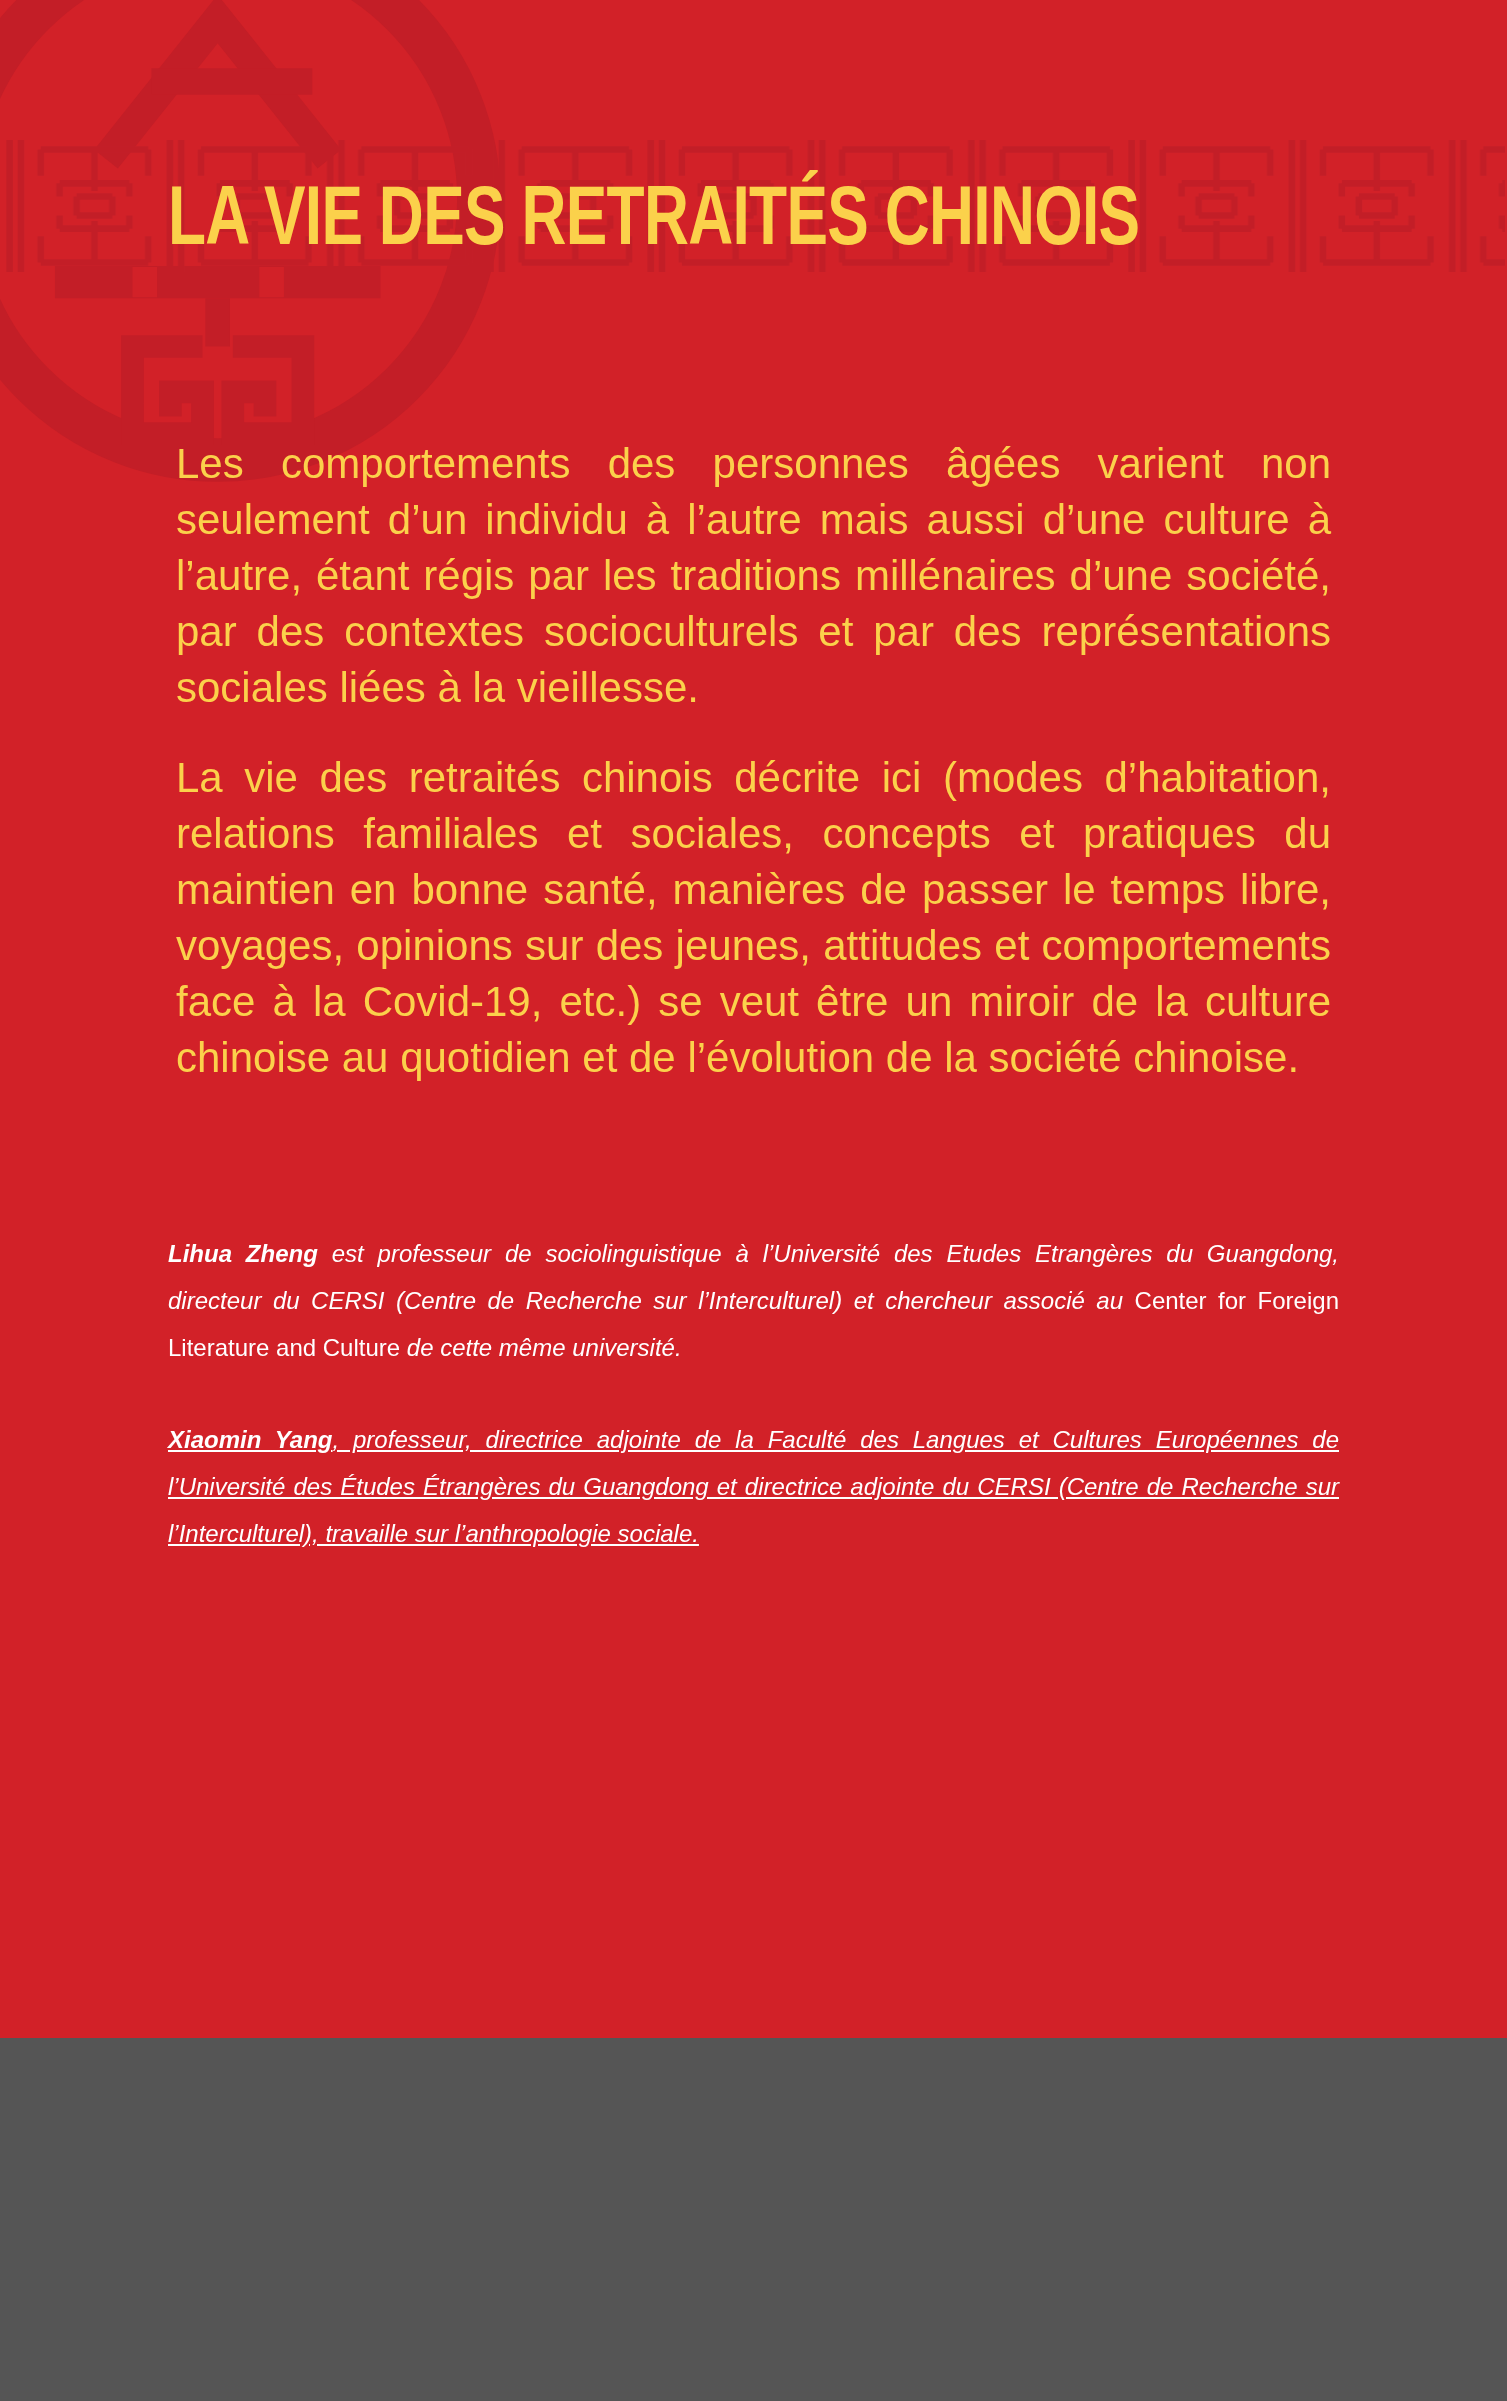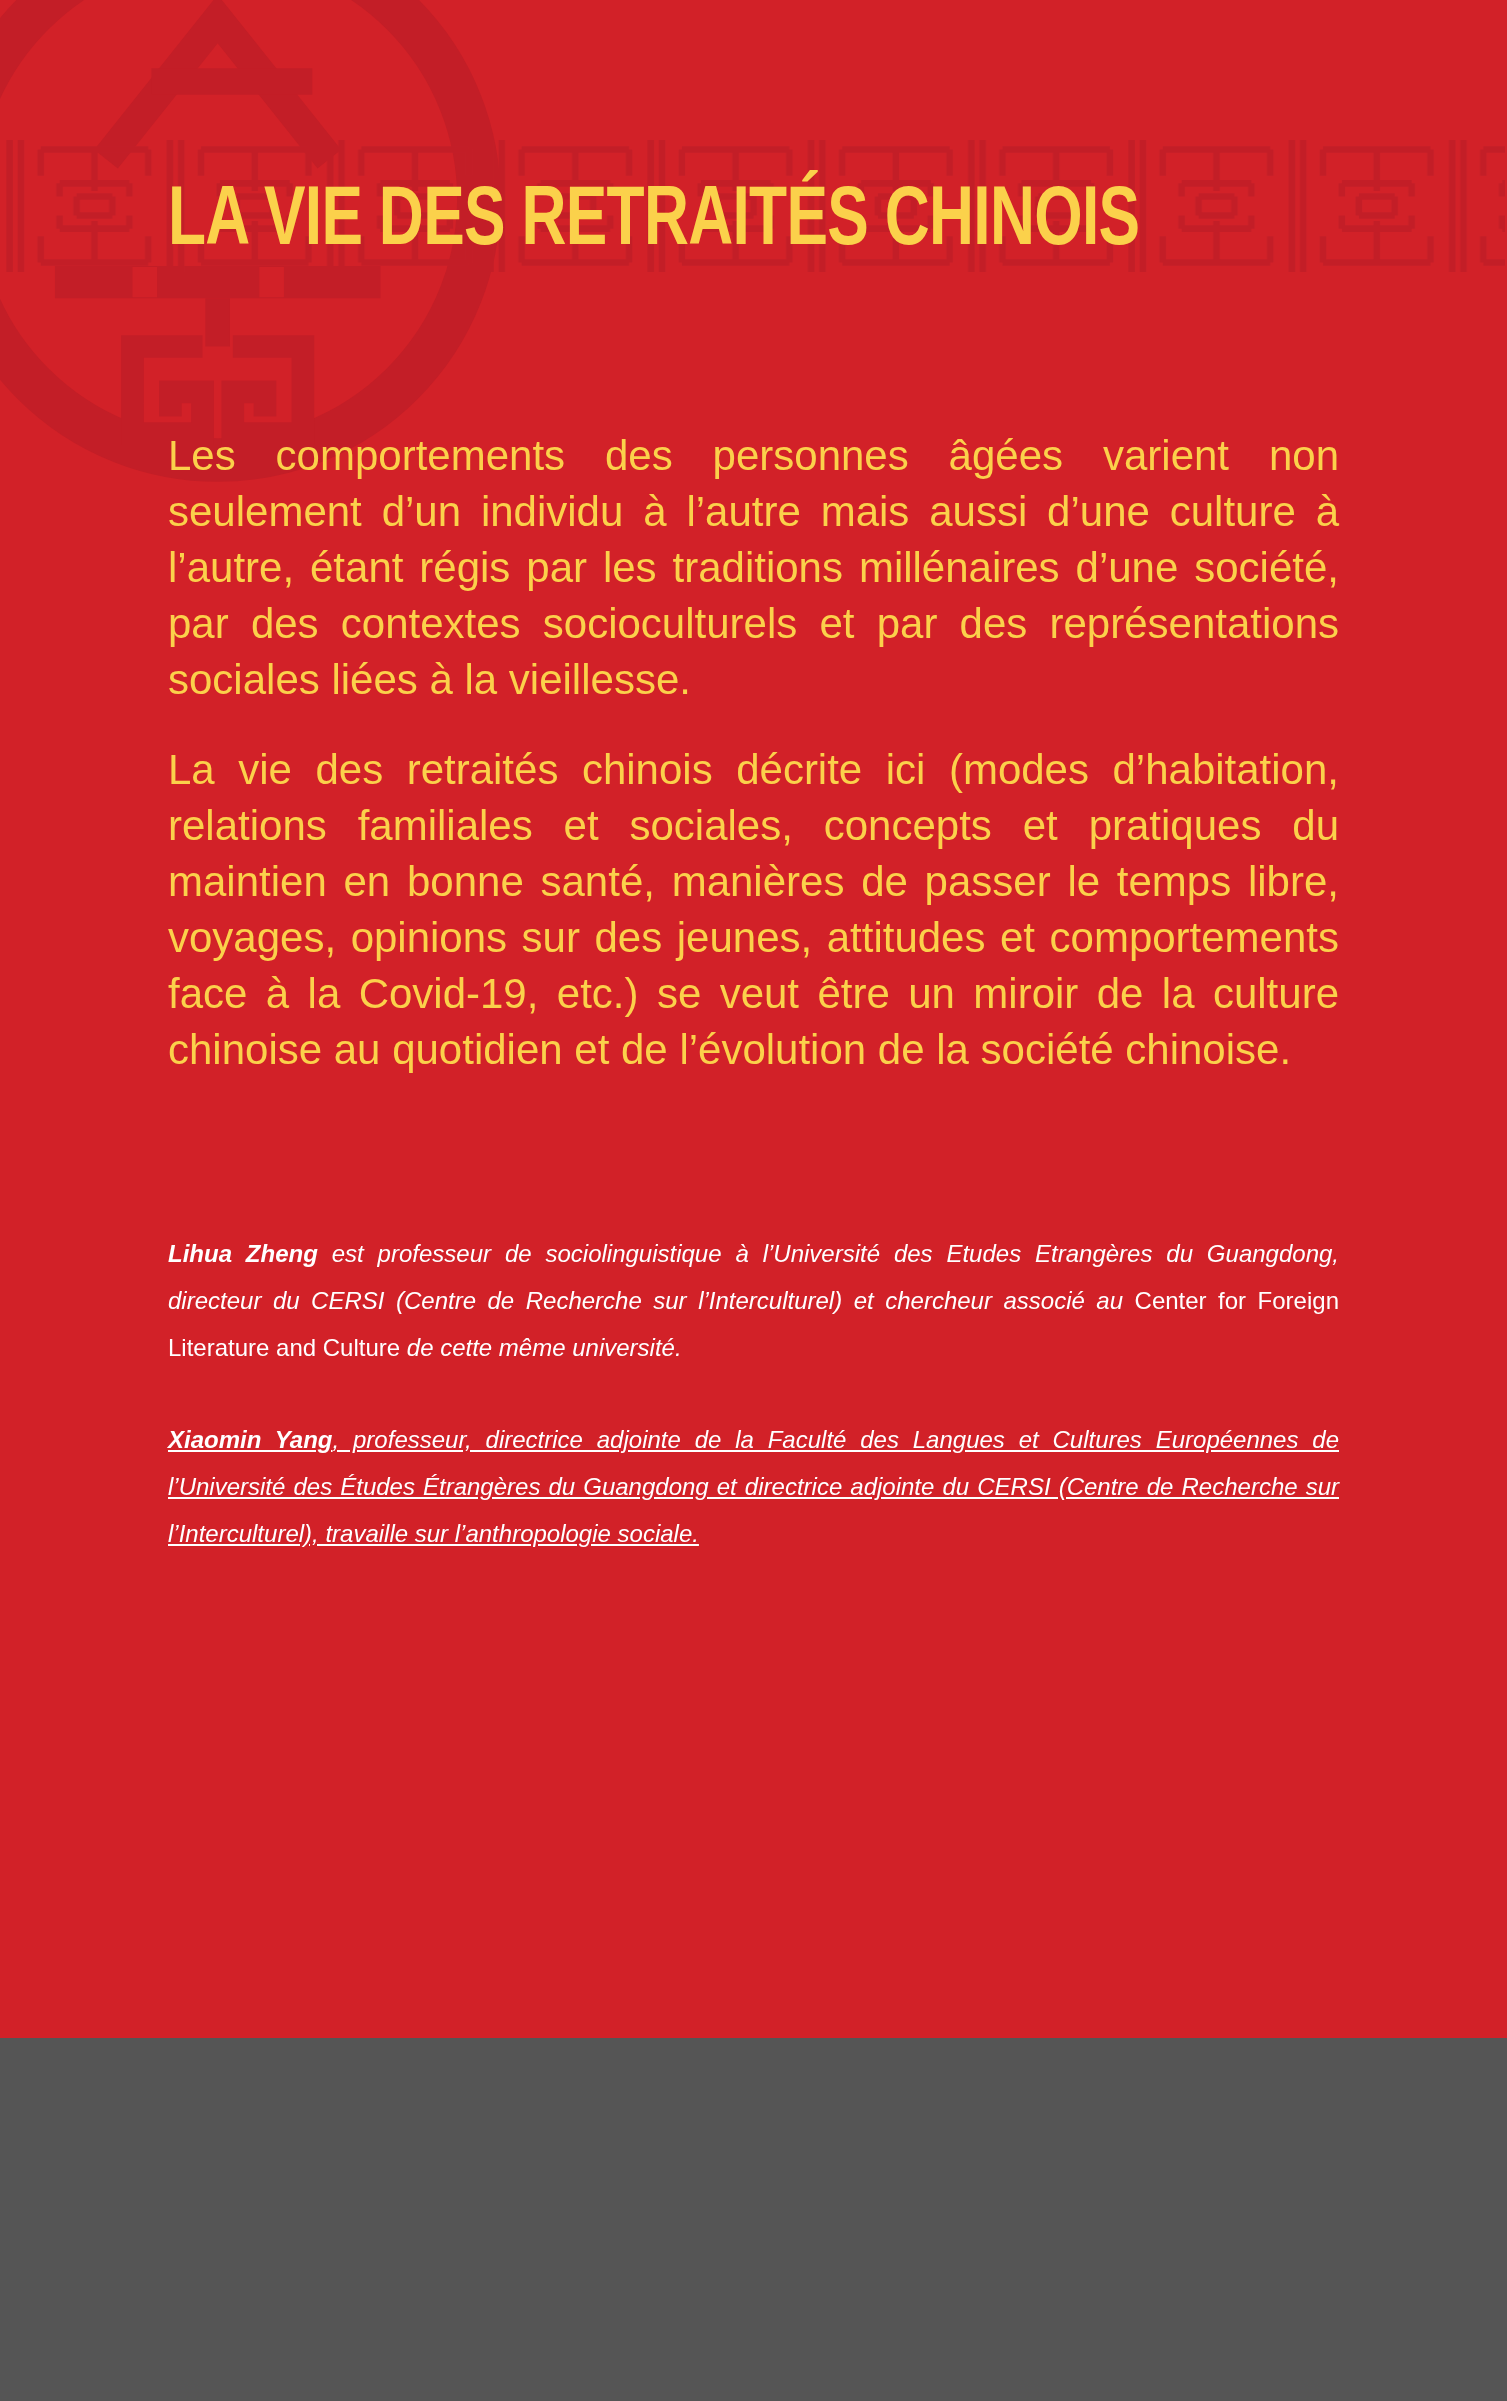--- a/index.html
+++ b/index.html
@@ -30,21 +30,21 @@
     transform:scaleX(0.75);transform-origin:left top;
     white-space:nowrap;
   }
   
   .synopsis{
     position:absolute;left:168px;top:428px;width:1171px;
     color:var(--yellow);
     font-size:42px;line-height:56px;
     text-align:justify;
   }
-  .synopsis p{margin:0;}
+  .synopsis p{margin:8px;}
   .synopsis p + p{margin-top:34px;}
   
   .authors{
     position:absolute;left:168px;top:1230px;width:1171px;
     color:var(--white);
     font-size:24px;line-height:47px;
     text-align:justify;
   }
   .authors p{margin:0;}
   .authors p + p{margin-top:45px;text-decoration:underline;}

